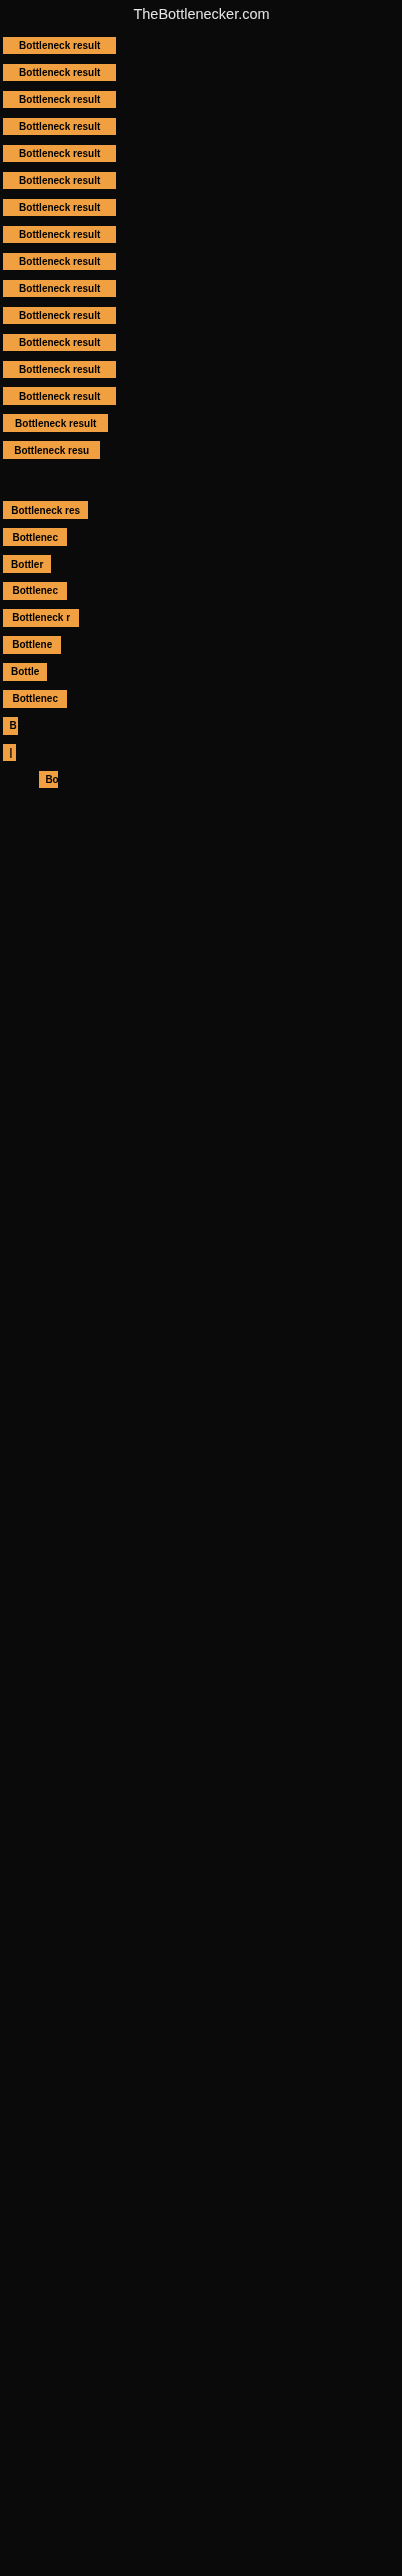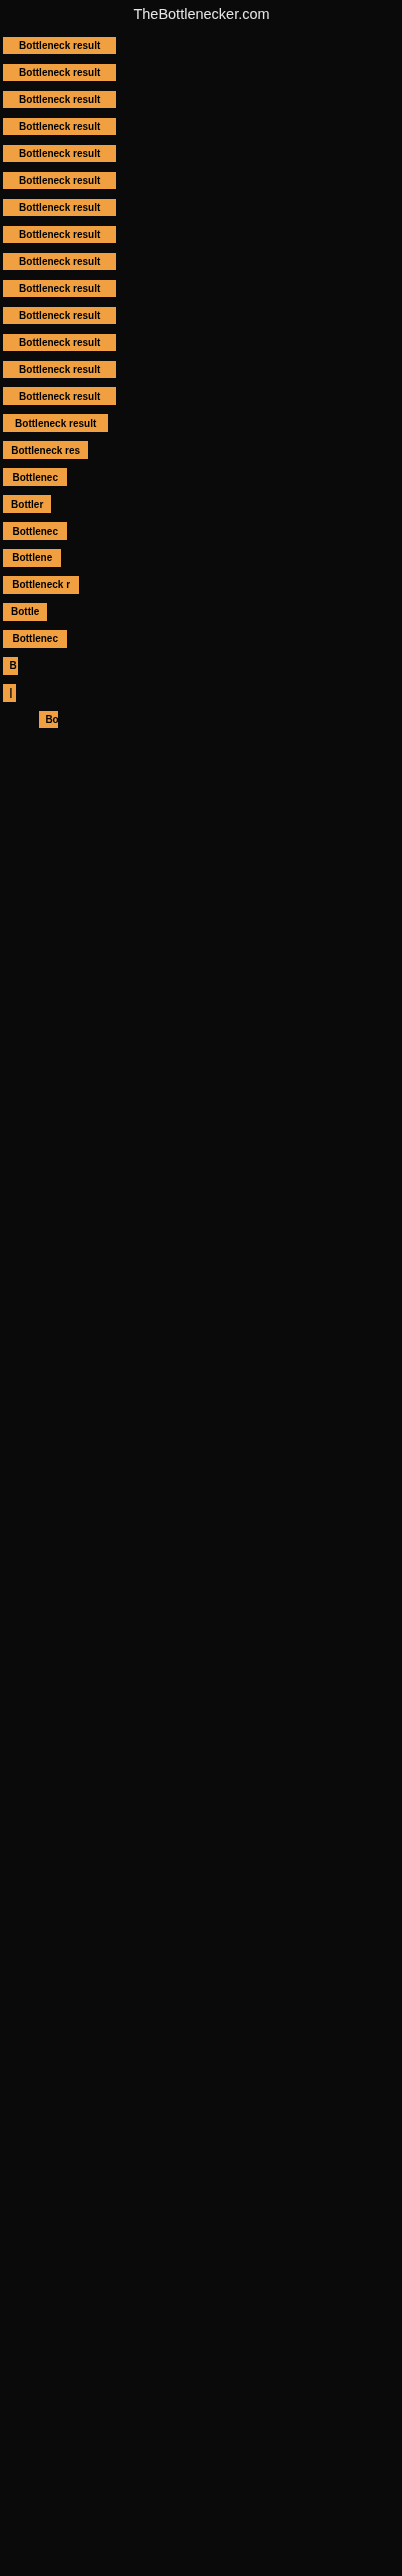--- a/index.html
+++ b/index.html
@@ -52,25 +52,26 @@
     <div class="btn-row" style="padding-top: 4.8px; padding-bottom: 4.8px;"><button class="bottleneck-btn" style="max-width: 113px; width: 113px;">Bottleneck result</button></div>
     <div class="btn-row" style="padding-top: 4.8px; padding-bottom: 4.8px;"><button class="bottleneck-btn" style="max-width: 113px; width: 113px;">Bottleneck result</button></div>
     <div class="btn-row" style="padding-top: 4.8px; padding-bottom: 4.8px;"><button class="bottleneck-btn" style="max-width: 113px; width: 113px;">Bottleneck result</button></div>
     <div class="btn-row" style="padding-top: 4.8px; padding-bottom: 4.8px;"><button class="bottleneck-btn" style="max-width: 113px; width: 113px;">Bottleneck result</button></div>
     <div class="btn-row" style="padding-top: 4.8px; padding-bottom: 4.8px;"><button class="bottleneck-btn" style="max-width: 113px; width: 113px;">Bottleneck result</button></div>
     <div class="btn-row" style="padding-top: 4.8px; padding-bottom: 4.8px;"><button class="bottleneck-btn" style="max-width: 113px; width: 113px;">Bottleneck result</button></div>
     <div class="btn-row" style="padding-top: 4.8px; padding-bottom: 4.8px;"><button class="bottleneck-btn" style="max-width: 113px; width: 113px;">Bottleneck result</button></div>
     <div class="btn-row" style="padding-top: 4.8px; padding-bottom: 4.8px;"><button class="bottleneck-btn" style="max-width: 113px; width: 113px;">Bottleneck result</button></div>
     <div class="btn-row" style="padding-top: 4.8px; padding-bottom: 4.8px;"><button class="bottleneck-btn" style="max-width: 113px; width: 113px;">Bottleneck result</button></div>
     <div class="btn-row" style="padding-top: 4.8px; padding-bottom: 4.8px;"><button class="bottleneck-btn" style="max-width: 105px; width: 105px;">Bottleneck result</button></div>
-    <div class="btn-row" style="padding-top: 4.8px; padding-bottom: 4.8px;"><button class="bottleneck-btn" style="max-width: 85px; width: 85px;">Bottleneck res</button></div>
+    <div class="btn-row" style="padding-top: 4.8px; padding-bottom: 4.8px;"><button class="bottleneck-btn" style="max-width: 97px; width: 97px;">Bottleneck resu</button></div>
+    <div class="btn-row" style="padding-top: 4.8px; padding-bottom: 4.8px;"><button class="bottleneck-btn" style="max-width: 85px; width: 85px; margin-top: 33px;">Bottleneck res</button></div>
     <div class="btn-row" style="padding-top: 4.8px; padding-bottom: 4.8px;"><button class="bottleneck-btn" style="max-width: 64px; width: 64px;">Bottlenec</button></div>
     <div class="btn-row" style="padding-top: 4.8px; padding-bottom: 4.8px;"><button class="bottleneck-btn" style="max-width: 48px; width: 48px;">Bottler</button></div>
     <div class="btn-row" style="padding-top: 4.8px; padding-bottom: 4.8px;"><button class="bottleneck-btn" style="max-width: 64px; width: 64px;">Bottlenec</button></div>
+    <div class="btn-row" style="padding-top: 4.8px; padding-bottom: 4.8px;"><button class="bottleneck-btn" style="max-width: 76px; width: 76px;">Bottleneck r</button></div>
     <div class="btn-row" style="padding-top: 4.8px; padding-bottom: 4.8px;"><button class="bottleneck-btn" style="max-width: 58px; width: 58px;">Bottlene</button></div>
-    <div class="btn-row" style="padding-top: 4.8px; padding-bottom: 4.8px;"><button class="bottleneck-btn" style="max-width: 76px; width: 76px;">Bottleneck r</button></div>
     <div class="btn-row" style="padding-top: 4.8px; padding-bottom: 4.8px;"><button class="bottleneck-btn" style="max-width: 44px; width: 60px;">Bottle</button></div>
     <div class="btn-row" style="padding-top: 4.8px; padding-bottom: 4.8px;"><button class="bottleneck-btn" style="max-width: 64px; width: 64px;">Bottlenec</button></div>
     <div class="btn-row" style="padding-top: 4.8px; padding-bottom: 4.8px;"><button class="bottleneck-btn" style="max-width: 14.5px; width: 14.5px;">B</button></div>
     <div class="btn-row" style="padding-top: 4.8px; padding-bottom: 4.8px;"><button class="bottleneck-btn" style="max-width: 6.4px; width: 6.4px;">|</button></div>
     <div class="btn-row" style="padding-top: 4.8px; padding-bottom: 4.8px; margin-left: 39px;"><button class="bottleneck-btn" style="max-width: 19.3px; width: 19.3px;">Bo</button></div>
   </div>
 
 
 </body></html>

